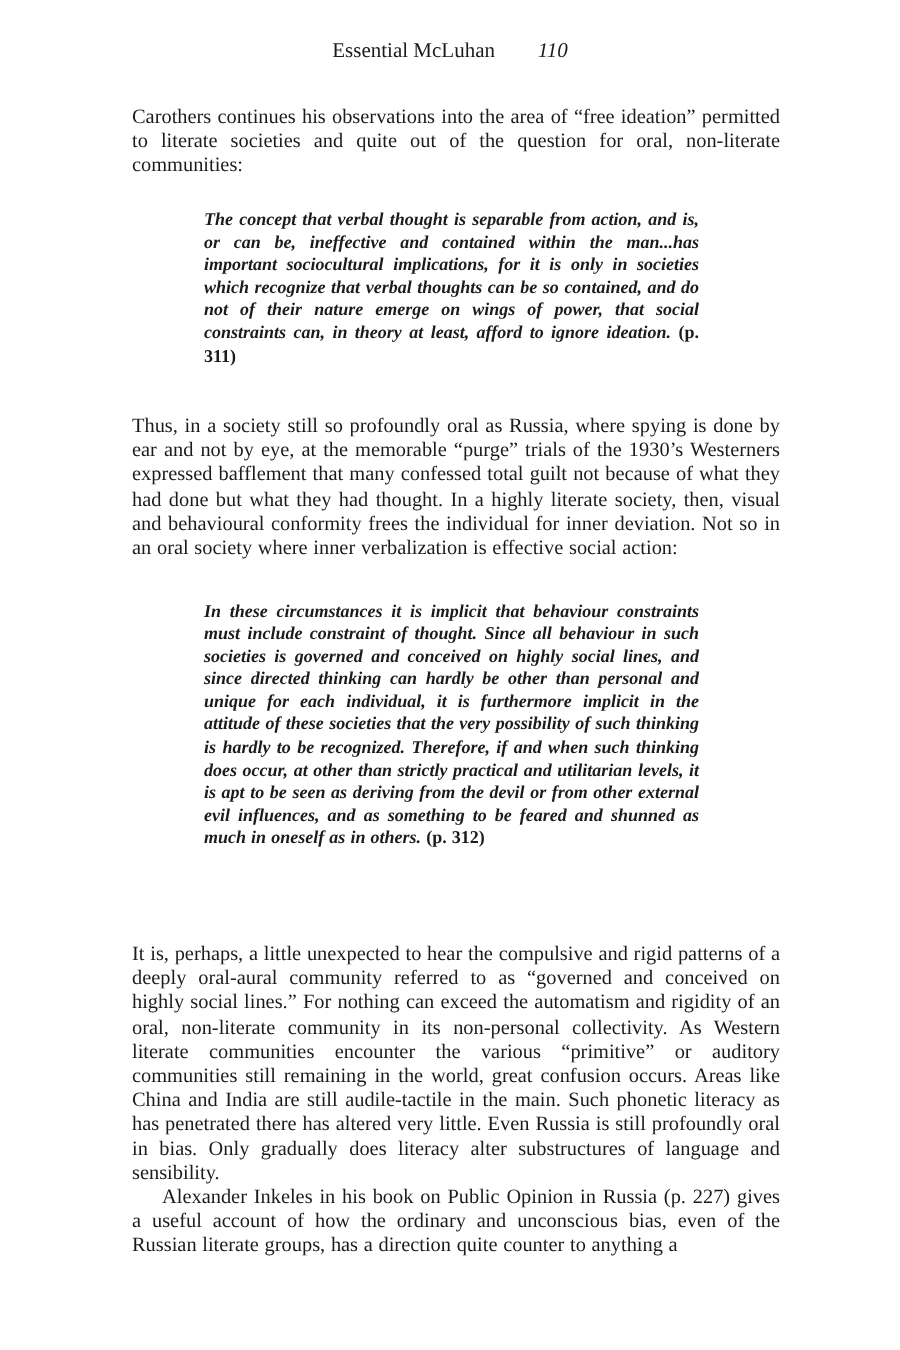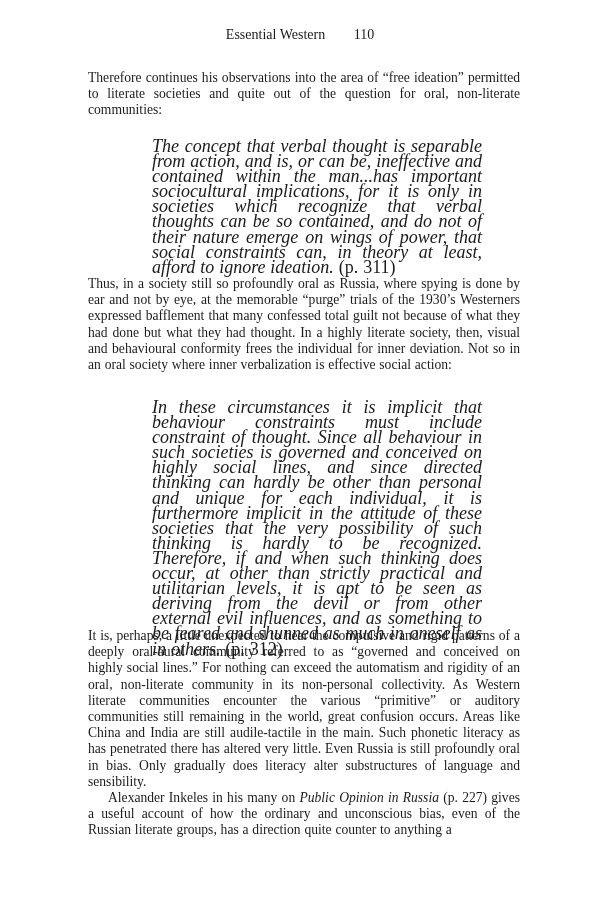--- a/index.html
+++ b/index.html
@@ -21,78 +21,79 @@
     top: 27px;
     left: 0;
     width: 100%;
     text-align: center;
     font-size: 14px;
     white-space: nowrap;
   }
   .running-header .pagenum {
     display: inline-block;
     margin-left: 25px;
+    font-style: italic;
   }
   .body-block {
     position: absolute;
     left: 88px;
     width: 432px;
     text-align: justify;
     font-size: 13.6px;
     line-height: 16.2px;
     word-spacing: 0.4px;
   }
   .block-quote {
     position: absolute;
-    left: 152px;
+    left: 136px;
     width: 330px;
     text-align: justify;
     font-style: italic;
-    font-size: 18px;
+    font-size: 12px;
     line-height: 15.1px;
     word-spacing: 0.4px;
+    font-weight: bold;
   }
   .block-quote .cite {
     font-style: normal;
   }
   .para {
     margin: 0;
   }
   .para.indent {
     text-indent: 20px;
   }
   .book-title {
-    font-style: italic;
   }
   #p1 { top: 70px; }
   #q1 { top: 139px; }
   #p2 { top: 276px; }
   #q2 { top: 400px; }
   #p34 { top: 628px; }
 </style>
 </head>
 <body>
 
 <div class="page">
 
   <div class="running-header">
-    <span>Essential Western</span>
+    <span>Essential McLuhan</span>
     <span class="pagenum">110</span>
   </div>
 
-  <p class="body-block para" id="p1">Therefore continues his observations into the area of “free ideation” permitted to literate societies and quite out of the question for oral, non-literate communities:</p>
+  <p class="body-block para" id="p1">Carothers continues his observations into the area of “free ideation” permitted to literate societies and quite out of the question for oral, non-literate communities:</p>
 
   <div class="block-quote" id="q1">
     <span>The concept that verbal thought is separable from action, and is, or can be, ineffective and contained within the man...has important sociocultural implications, for it is only in societies which recognize that verbal thoughts can be so contained, and do not of their nature emerge on wings of power, that social constraints can, in theory at least, afford to ignore ideation.</span><span class="cite"> (p. 311)</span>
   </div>
 
   <p class="body-block para" id="p2">Thus, in a society still so profoundly oral as Russia, where spying is done by ear and not by eye, at the memorable “purge” trials of the 1930’s Westerners expressed bafflement that many confessed total guilt not because of what they had done but what they had thought. In a highly literate society, then, visual and behavioural conformity frees the individual for inner deviation. Not so in an oral society where inner verbalization is effective social action:</p>
 
   <div class="block-quote" id="q2">
     <span>In these circumstances it is implicit that behaviour constraints must include constraint of thought. Since all behaviour in such societies is governed and conceived on highly social lines, and since directed thinking can hardly be other than personal and unique for each individual, it is furthermore implicit in the attitude of these societies that the very possibility of such thinking is hardly to be recognized. Therefore, if and when such thinking does occur, at other than strictly practical and utilitarian levels, it is apt to be seen as deriving from the devil or from other external evil influences, and as something to be feared and shunned as much in oneself as in others.</span><span class="cite"> (p. 312)</span>
   </div>
 
   <div class="body-block" id="p34">
     <p class="para">It is, perhaps, a little unexpected to hear the compulsive and rigid patterns of a deeply oral-aural community referred to as “governed and conceived on highly social lines.” For nothing can exceed the automatism and rigidity of an oral, non-literate community in its non-personal collectivity. As Western literate communities encounter the various “primitive” or auditory communities still remaining in the world, great confusion occurs. Areas like China and India are still audile-tactile in the main. Such phonetic literacy as has penetrated there has altered very little. Even Russia is still profoundly oral in bias. Only gradually does literacy alter substructures of language and sensibility.</p>
-    <p class="para indent"><span>Alexander Inkeles in his many on </span><span class="book-title">Public Opinion in Russia</span><span> (p. 227) gives a useful account of how the ordinary and unconscious bias, even of the Russian literate groups, has a direction quite counter to anything a</span></p>
+    <p class="para indent"><span>Alexander Inkeles in his book on </span><span class="book-title">Public Opinion in Russia</span><span> (p. 227) gives a useful account of how the ordinary and unconscious bias, even of the Russian literate groups, has a direction quite counter to anything a</span></p>
   </div>
 
 </div>
 
 </body></html>

